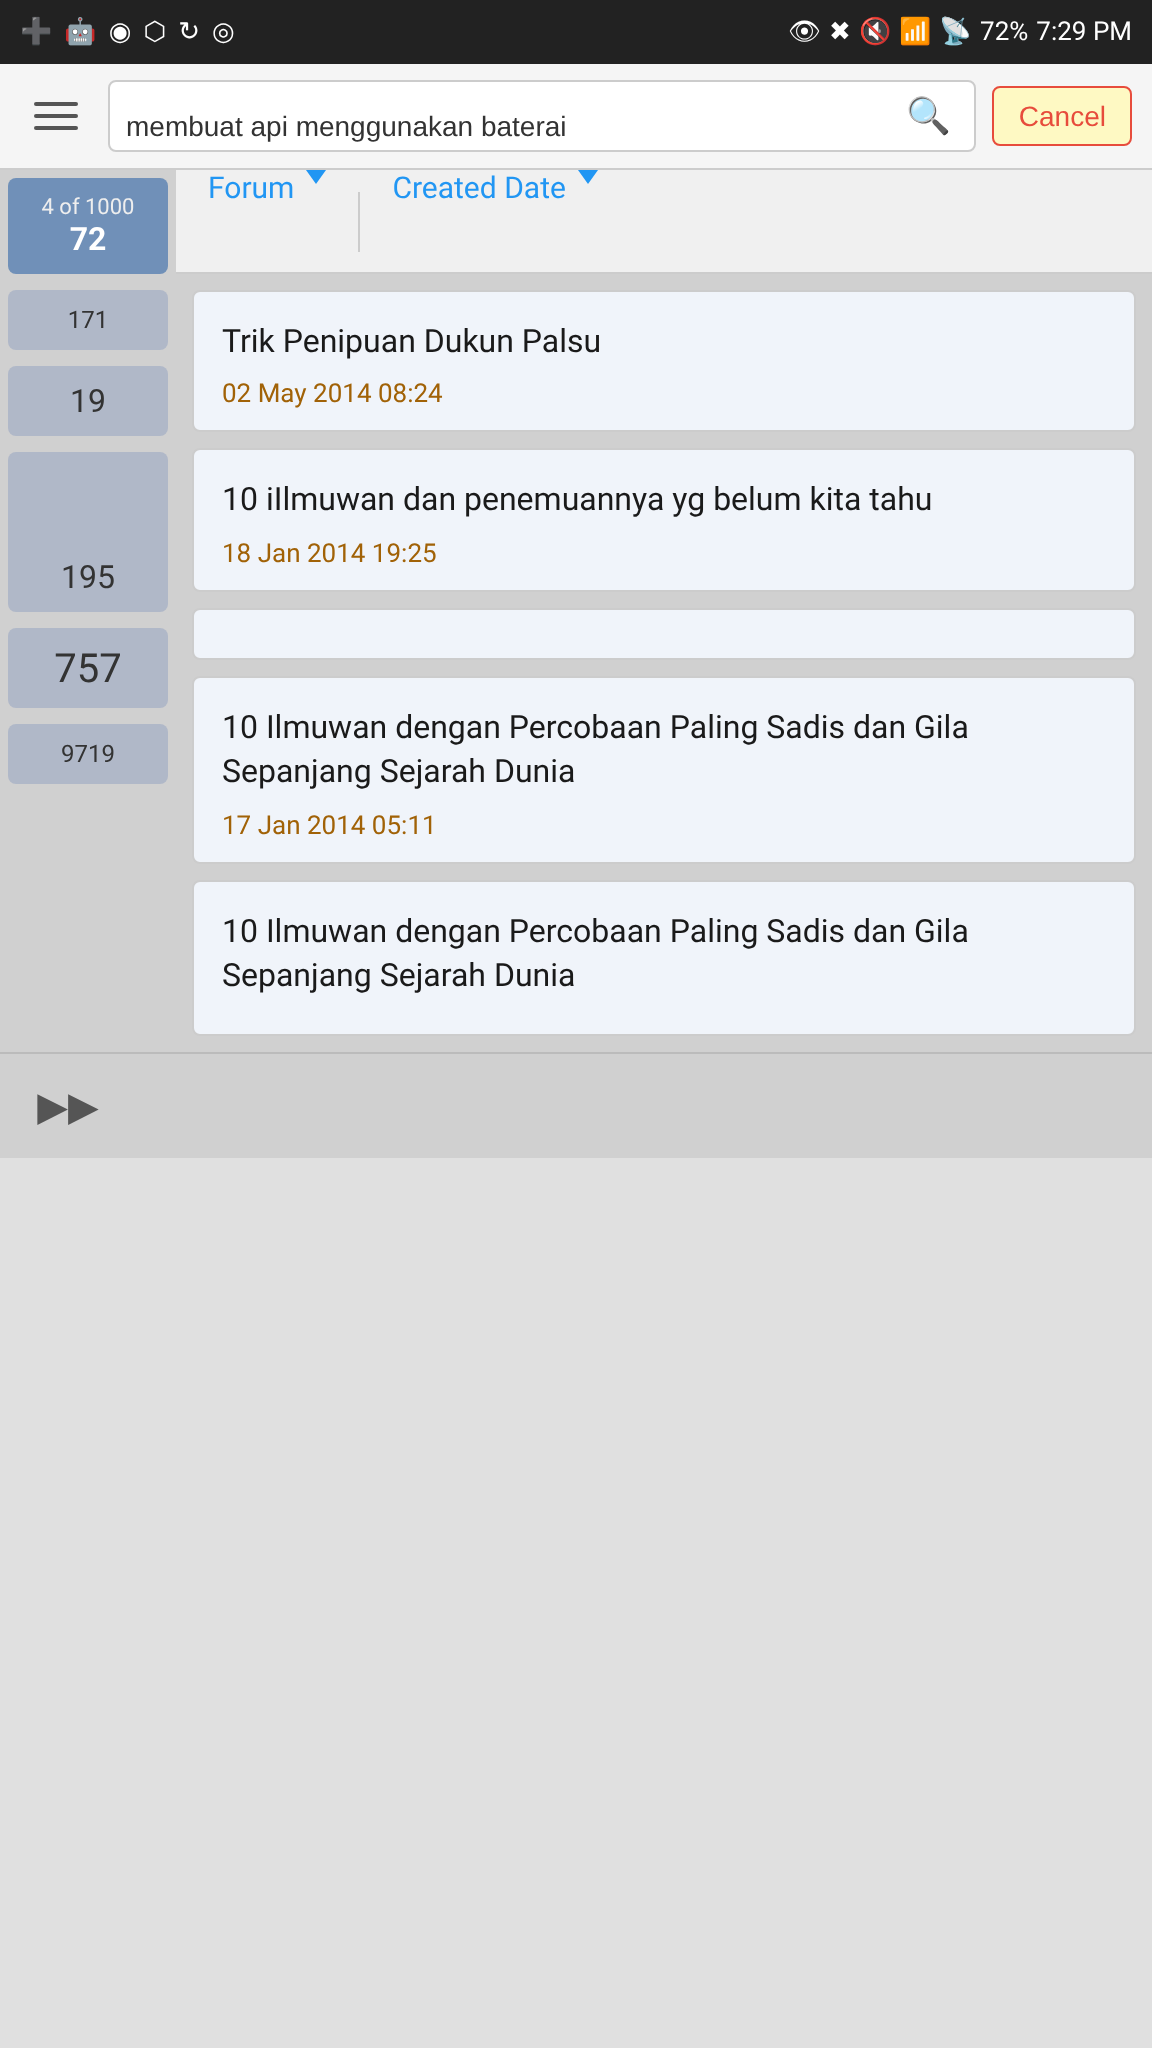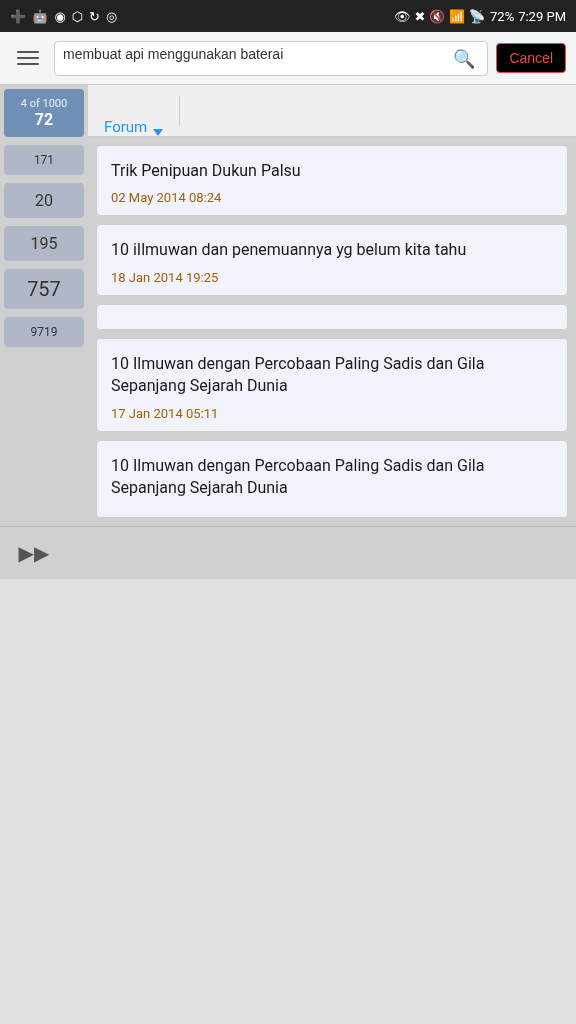--- a/index.html
+++ b/index.html
@@ -51,21 +51,21 @@
       width: 36px;
       height: 36px;
       display: flex;
       align-items: center;
       justify-content: center;
       cursor: pointer;
     }
     .search-input-wrapper {
       flex: 1;
       display: flex;
-      align-items: flex-start;
+      align-items: flex-end;
       background: #fff;
       border: 1px solid #ccc;
       border-radius: 4px;
       padding: 4px 8px;
     }
     .search-input {
       flex: 1;
       border: none;
       outline: none;
       font-size: 14px;
@@ -74,21 +74,21 @@
     }
     .search-icon-btn {
       color: #888;
       font-size: 18px;
       cursor: pointer;
       padding: 2px 4px;
     }
     .cancel-button {
       border: 1px solid #e74c3c;
       color: #e74c3c;
-      background: #000000;
+      background: #fef9c3;
       border-radius: 4px;
       padding: 6px 12px;
       font-size: 14px;
       cursor: pointer;
       white-space: nowrap;
     }
 
     
     .main-layout {
       display: flex;
@@ -132,21 +132,21 @@
     .filter-bar {
       background: #f0f0f0;
       display: flex;
       align-items: center;
       padding: 0;
       border-bottom: 1px solid #ccc;
       height: 52px;
     }
     .filter-tab {
       display: flex;
-      align-items: flex-end;
+      align-items: flex-start;
       padding: 0 16px;
       height: 100%;
       font-size: 15px;
       color: #2196F3;
       cursor: pointer;
       gap: 6px;
     }
     .filter-tab .arrow-down {
       width: 0;
       height: 0;
@@ -274,41 +274,45 @@
 
   <div class="left-sidebar">
     <div class="sidebar-counter active">
       <div style="font-size:11px; color:#eee;">4 of 1000</div>
       <div style="font-size:16px; color:#fff; font-weight:bold;">72</div>
     </div>
     <div class="sidebar-counter">
       <div style="font-size:12px;">171</div>
     </div>
     <div class="sidebar-counter">
-      <div style="font-size:16px;">20</div>
-    </div>
-    <div class="sidebar-counter">
-      <div style="font-size:16px;">195</div>
+      <div style="font-size:16px;">19</div>
+    </div>
+    <div class="sidebar-counter">
+      <div style="font-size:16px;margin-top:45px;">195</div>
     </div>
     <div class="sidebar-counter">
       <div style="font-size:20px;">757</div>
     </div>
     <div class="sidebar-counter">
       <div style="font-size:12px;">9719</div>
     </div>
   </div>
 
   <div class="right-content">
 
     <div class="filter-bar">
       <div class="filter-tab">
         <span>Forum</span>
         <div class="arrow-down"></div>
       </div>
       <div class="filter-divider"></div>
+      <div class="filter-tab">
+        <span>Created Date</span>
+        <div class="arrow-down"></div>
+      </div>
     </div>
 
 
     <div class="results-list">
 
       <div class="result-card">
         <div class="result-title">Trik Penipuan Dukun Palsu</div>
         <div class="result-date">02 May 2014 08:24</div>
       </div>
 

